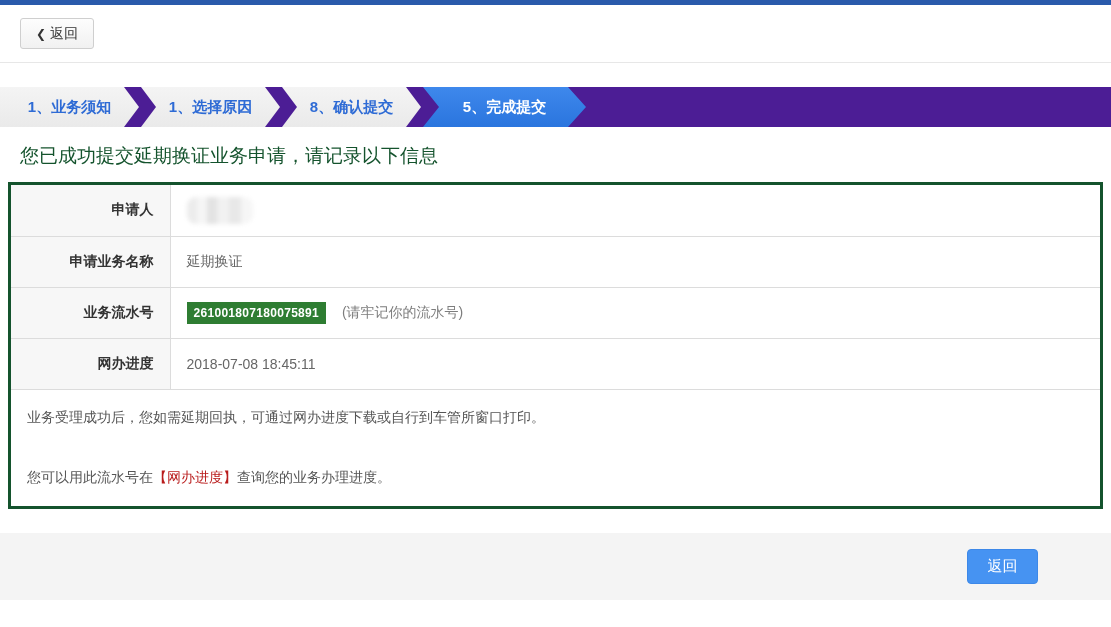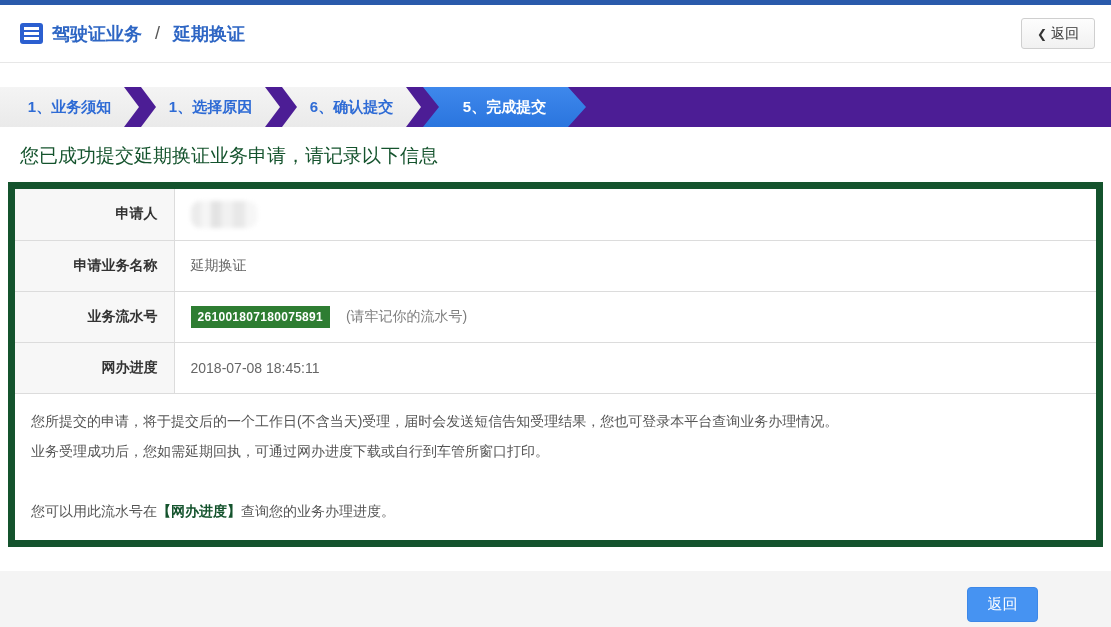--- a/index.html
+++ b/index.html
@@ -34,70 +34,64 @@
           clip-path: polygon(0 0, calc(100% - 15px) 0, 100% 50%, calc(100% - 15px) 100%, 0 100%, 15px 50%); }
   .step:first-child { clip-path: polygon(0 0, calc(100% - 15px) 0, 100% 50%, calc(100% - 15px) 100%, 0 100%); }
   .step.active { width: 163px; color: #fff;
           background: linear-gradient(180deg, #3e88ec, #2a75de);
           clip-path: polygon(0 0, calc(100% - 18px) 0, 100% 50%, calc(100% - 18px) 100%, 0 100%, 16px 50%); }
 
   
   .success-msg { margin: 16px 12px 0 20px; font-size: 19px; color: #14532d; }
 
   
-  .info-box { margin: 13px 8px 0 8px; border: 7px solid #14532d; background: #fff; }
+  .info-box { margin: 13px 8px 0 8px; border: 3px solid #14532d; background: #fff; }
   .info-table { width: 100%; border-collapse: collapse; }
   .info-table td { height: 51px; border-bottom: 1px solid #dcdcdc; font-size: 14px; vertical-align: middle; }
   .cell-label { width: 159px; background: #f7f7f7; border-right: 1px solid #dcdcdc; text-align: right;
           padding-right: 16px; font-weight: bold; color: #333; }
   .cell-value { padding-left: 16px; color: #666; }
 
   .redacted-blob { display: inline-block; width: 66px; height: 27px; border-radius: 9px; vertical-align: middle;
           background:
             linear-gradient(90deg, #ececec 0 10px, #f5f5f5 10px 20px, #e3e3e3 20px 30px, #f1f1f1 30px 42px, #e8e8e8 42px 54px, #f6f6f6 54px 66px),
             #eee;
           filter: blur(2px); }
 
   .serial-badge { display: inline-block; background: #2e7d32; color: #fff; font-weight: bold;
           font-size: 12px; padding: 4px 7px; letter-spacing: 0.3px; }
   .serial-note { color: #7d7d7d; font-size: 14px; margin-left: 12px; }
 
   .notes { padding: 12px 16px 14px 16px; font-size: 14px; color: #555; }
   .note-line { line-height: 30px; }
   .note-gap { height: 30px; }
-  .progress-link { color: #14532d; font-weight: bold; cursor: pointer; text-decoration: none; }
+  .progress-link { color: #b91c1c; font-weight: normal; cursor: pointer; text-decoration: none; }
 
   
   .footer-band { margin-top: 24px; height: 67px; background: #f4f4f4; display: flex;
           align-items: center; justify-content: flex-end; padding-right: 73px; }
   .footer-back-btn { width: 71px; height: 35px; background: #4693f2; border: 1px solid #3d88e8;
           border-radius: 4px; color: #fff; font-size: 15px; cursor: pointer; font-family: inherit; }
 </style>
 </head>
 <body>
 
 <div class="top-strip"></div>
 
 <div class="header">
-  <div class="header-left">
-    <span class="list-icon"></span>
-    <span class="crumb">驾驶证业务</span>
-    <span class="crumb crumb-sep">/</span>
-    <span class="crumb-sub">延期换证</span>
-  </div>
   <button class="back-btn">
     <span class="back-chevron">❮</span>
     <span>返回</span>
   </button>
 </div>
 
 <div class="steps">
   <div class="step">1、业务须知</div>
   <div class="step">1、选择原因</div>
-  <div class="step">6、确认提交</div>
+  <div class="step">8、确认提交</div>
   <div class="step active">5、完成提交</div>
 </div>
 
 <div class="success-msg">您已成功提交延期换证业务申请，请记录以下信息</div>
 
 <div class="info-box">
   <table class="info-table">
     <tbody>
         <tr>
       <td class="cell-label">申请人</td>
@@ -114,21 +108,20 @@
         <span class="serial-note">(请牢记你的流水号)</span>
       </td>
     </tr>
     <tr>
       <td class="cell-label">网办进度</td>
       <td class="cell-value">2018-07-08 18:45:11</td>
     </tr>
   </tbody>
     </table>
   <div class="notes">
-    <div class="note-line">您所提交的申请，将于提交后的一个工作日(不含当天)受理，届时会发送短信告知受理结果，您也可登录本平台查询业务办理情况。</div>
     <div class="note-line">业务受理成功后，您如需延期回执，可通过网办进度下载或自行到车管所窗口打印。</div>
     <div class="note-gap"></div>
     <div class="note-line">
       <span>您可以用此流水号在</span><a class="progress-link">【网办进度】</a><span>查询您的业务办理进度。</span>
     </div>
   </div>
 </div>
 
 <div class="footer-band">
   <button class="footer-back-btn">返回</button>

